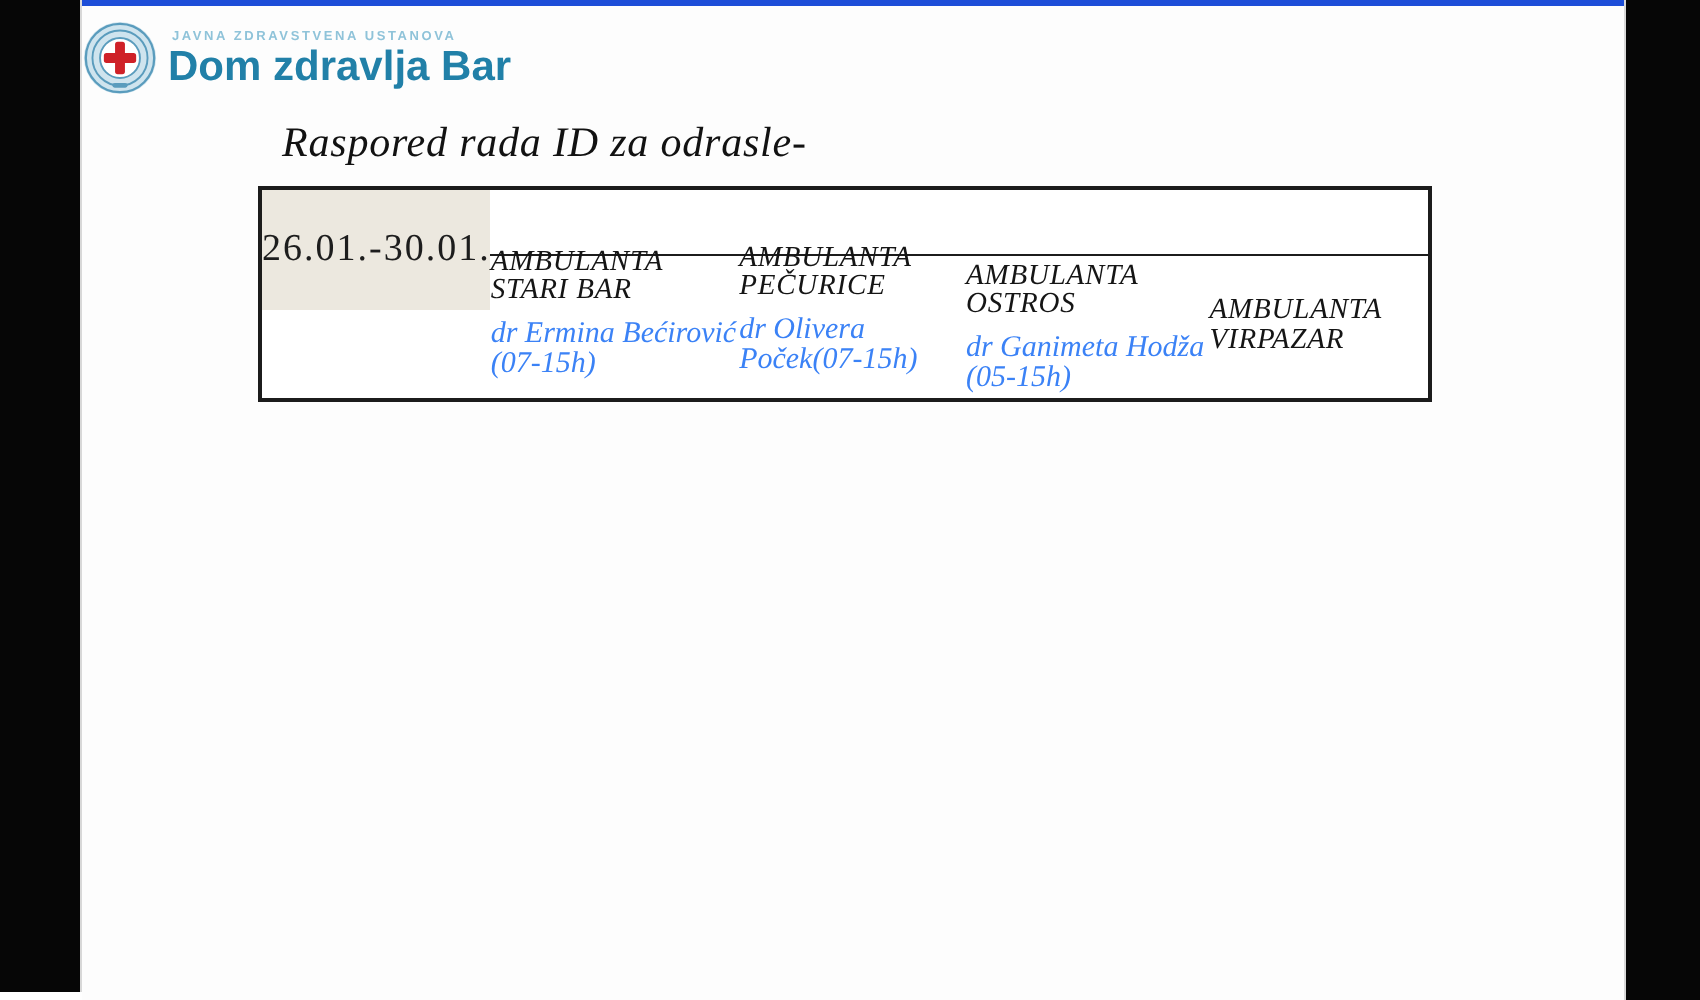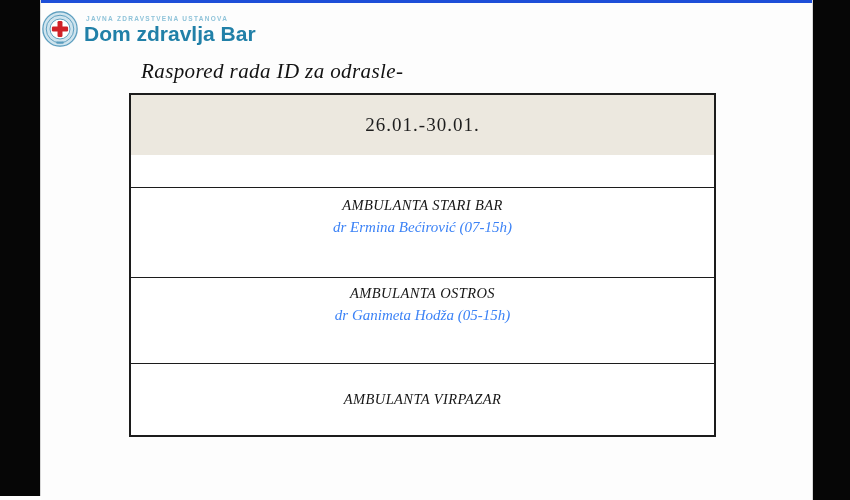--- a/index.html
+++ b/index.html
@@ -29,21 +29,21 @@
   
   .doc-title{
     position:absolute;left:100px;top:56px;width:700px;text-align:left;
     font-style:italic;font-size:21px;color:#121212;letter-spacing:0.4px;
   }
 
   
   .schedule{
     position:absolute;left:88px;top:90px;width:587px;
     border:2px solid #1c1c1c;background:#fff;
-    display:flex;flex-direction:column;box-sizing:border-box;
+    display:flex;flex-direction:row;box-sizing:border-box;
   }
   .t-header{
     height:60px;background:#ece8df;
     display:flex;align-items:center;justify-content:center;
     font-size:19px;letter-spacing:1px;color:#1d1d1d;box-sizing:border-box;
   }
   .t-row{
     border-top:1.5px solid #1c1c1c;box-sizing:border-box;
     display:flex;flex-direction:column;align-items:center;justify-content:center;
     gap:7px;background:#fff;margin-top:32px;
@@ -89,20 +89,24 @@
   <div class="doc-title">Raspored rada ID za odrasle-</div>
 
   <div class="schedule">
     <div class="t-header">26.01.-30.01.</div>
 
     <div class="t-row">
       <span class="clinic">AMBULANTA STARI BAR</span>
       <span class="doctor">dr Ermina Bećirović (07-15h)</span>
     </div>
 
+    <div class="t-row">
+      <span class="clinic">AMBULANTA PEČURICE</span>
+      <span class="doctor">dr Olivera Poček(07-15h)</span>
+    </div>
 
     <div class="t-row">
       <span class="clinic">AMBULANTA OSTROS</span>
       <span class="doctor">dr Ganimeta Hodža (05-15h)</span>
     </div>
 
     <div class="t-row">
       <span class="clinic">AMBULANTA VIRPAZAR</span>
     </div>
 

